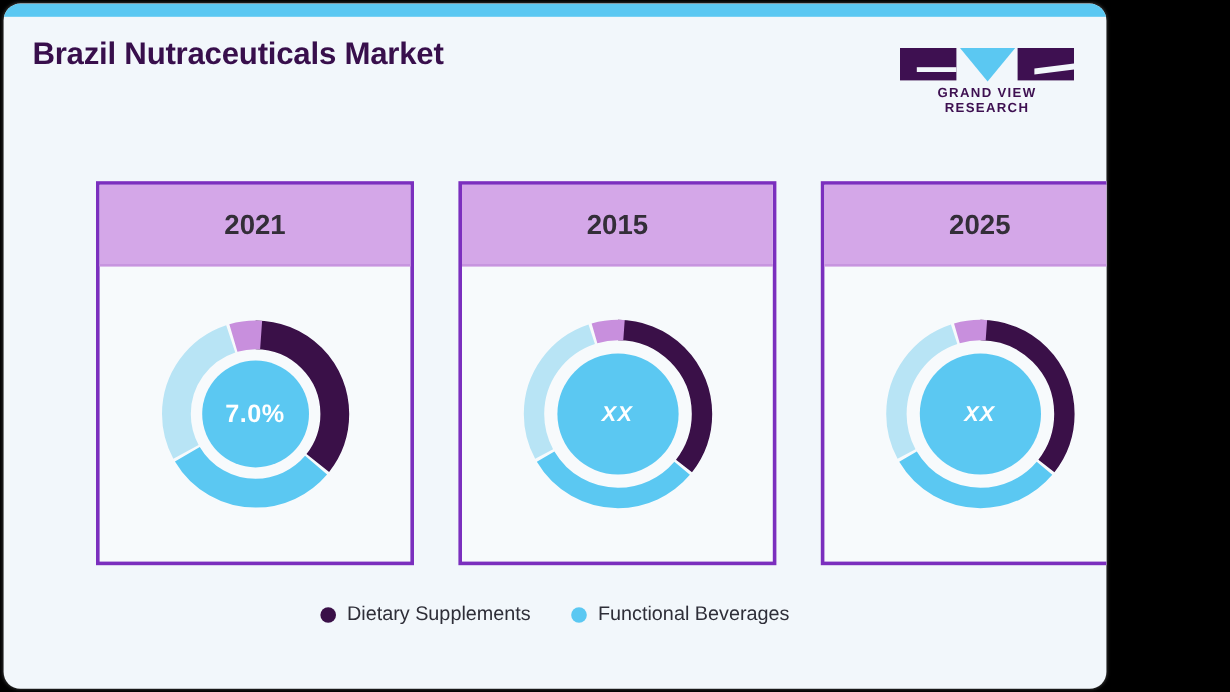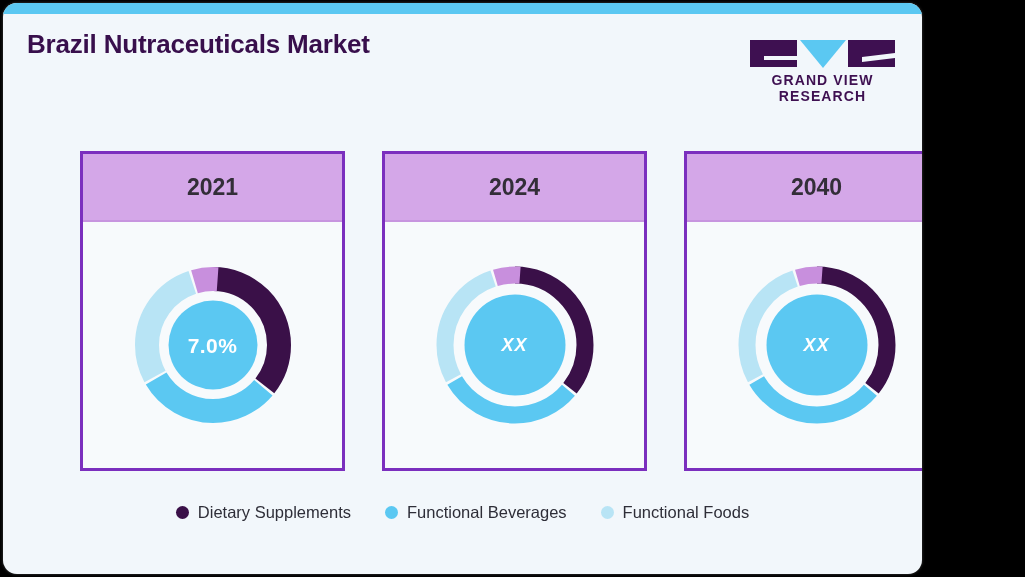--- a/index.html
+++ b/index.html
@@ -82,21 +82,21 @@
     width:0; height:0;
     border-left:23px solid transparent;
     border-right:23px solid transparent;
     border-top:28px solid #5BC8F2;
   }
   #logo-text {
     position:absolute;
     left:0; top:36px;
     width:145px;
     text-align:center;
-    font-size:14px;
+    font-size:11px;
     font-weight:bold;
     letter-spacing:1.1px;
     color:#3E1051;
   }
   
   #panels {
     position:absolute;
     left:0; top:145px;
     width:100%; height:325px;
   }
@@ -218,40 +218,40 @@
           </svg>
           <div class="donut-center size-a">
             <span class="donut-label">7.0%</span>
           </div>
         </div>
       </div>
     </div>
 
     <div class="panel" id="panel-1">
       <div class="panel-header">
-        <span class="panel-year">2024</span>
+        <span class="panel-year">2015</span>
       </div>
       <div class="panel-body">
         <div class="donut-wrap">
           <svg class="donut-svg" viewBox="0 0 166 166">
             <circle cx="83" cy="83" r="70" fill="none" stroke="#3A1048" stroke-width="17" stroke-dasharray="156.4 283.4" stroke-dashoffset="0" transform="rotate(-90 83 83)"></circle>
             <circle cx="83" cy="83" r="70" fill="none" stroke="#5BC8F2" stroke-width="17" stroke-dasharray="133.2 306.6" stroke-dashoffset="-158.9" transform="rotate(-90 83 83)"></circle>
             <circle cx="83" cy="83" r="70" fill="none" stroke="#B8E4F5" stroke-width="17" stroke-dasharray="122.2 317.6" stroke-dashoffset="-294.6" transform="rotate(-90 83 83)"></circle>
             <circle cx="83" cy="83" r="70" fill="none" stroke="#C88FDD" stroke-width="17" stroke-dasharray="25.7 414.1" stroke-dashoffset="-419.2" transform="rotate(-90 83 83)"></circle>
           </svg>
           <div class="donut-center size-b">
             <span class="donut-label small">XX</span>
           </div>
         </div>
       </div>
     </div>
 
     <div class="panel" id="panel-2">
       <div class="panel-header">
-        <span class="panel-year">2040</span>
+        <span class="panel-year">2025</span>
       </div>
       <div class="panel-body">
         <div class="donut-wrap">
           <svg class="donut-svg" viewBox="0 0 166 166">
             <circle cx="83" cy="83" r="70" fill="none" stroke="#3A1048" stroke-width="17" stroke-dasharray="156.4 283.4" stroke-dashoffset="0" transform="rotate(-90 83 83)"></circle>
             <circle cx="83" cy="83" r="70" fill="none" stroke="#5BC8F2" stroke-width="17" stroke-dasharray="133.2 306.6" stroke-dashoffset="-158.9" transform="rotate(-90 83 83)"></circle>
             <circle cx="83" cy="83" r="70" fill="none" stroke="#B8E4F5" stroke-width="17" stroke-dasharray="122.2 317.6" stroke-dashoffset="-294.6" transform="rotate(-90 83 83)"></circle>
             <circle cx="83" cy="83" r="70" fill="none" stroke="#C88FDD" stroke-width="17" stroke-dasharray="25.7 414.1" stroke-dashoffset="-419.2" transform="rotate(-90 83 83)"></circle>
           </svg>
           <div class="donut-center size-b">
@@ -265,19 +265,15 @@
 
   <div id="legend">
     <div class="legend-item">
       <span class="legend-dot" style="background: rgb(58, 16, 72);"></span>
       <span class="legend-label">Dietary Supplements</span>
     </div>
     <div class="legend-item">
       <span class="legend-dot" style="background: rgb(91, 200, 242);"></span>
       <span class="legend-label">Functional Beverages</span>
     </div>
-    <div class="legend-item">
-      <span class="legend-dot" style="background: rgb(184, 228, 245);"></span>
-      <span class="legend-label">Functional Foods</span>
-    </div>
   </div>
 
 </div>
 
 </body></html>

